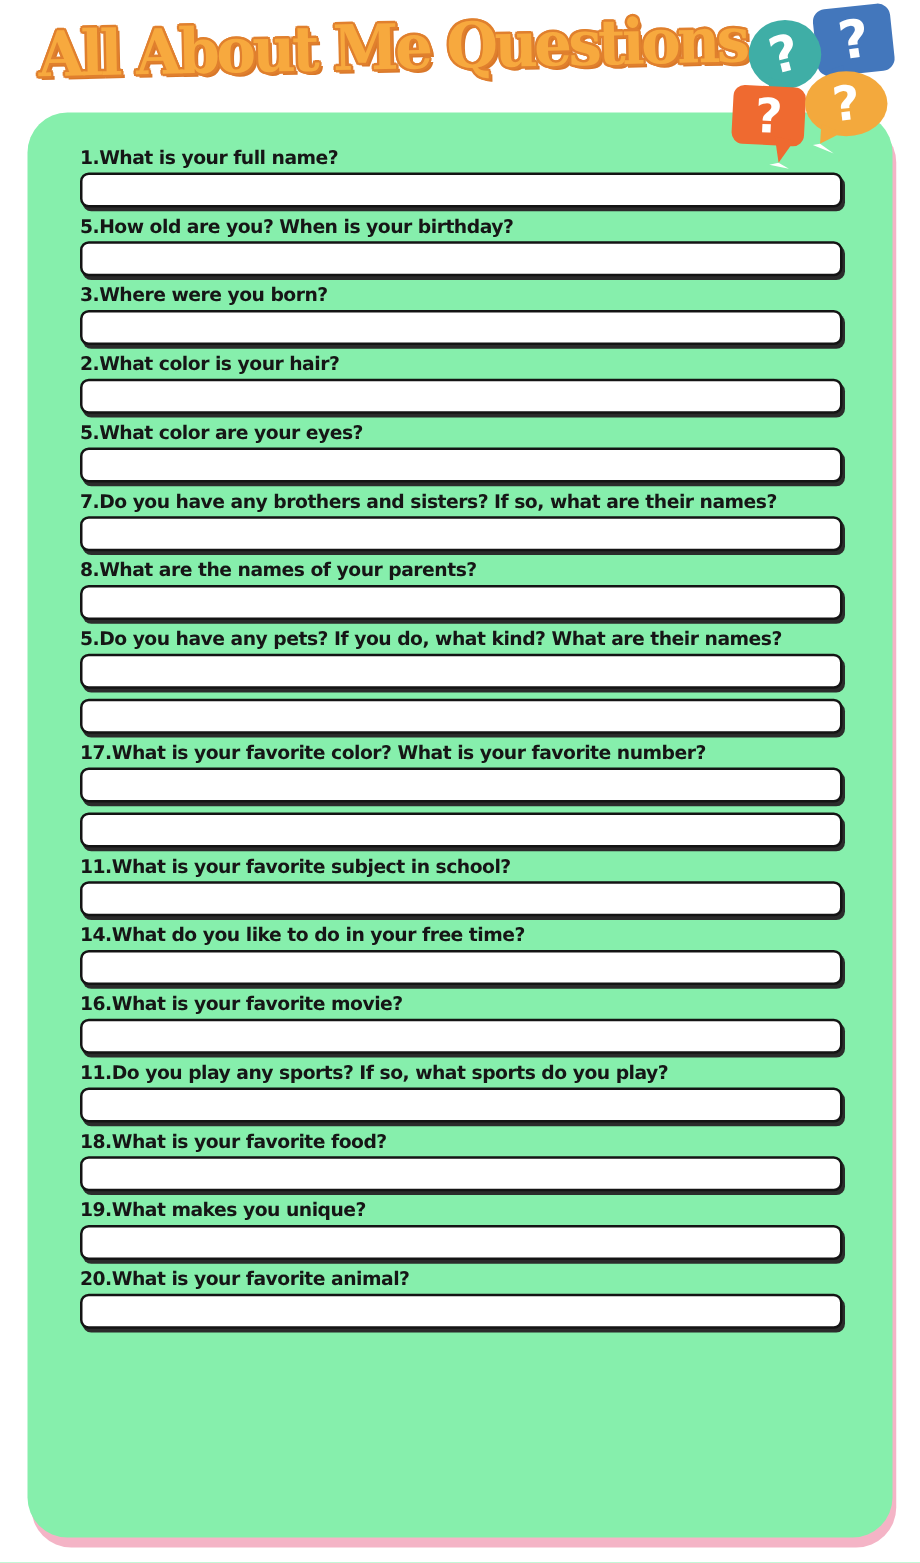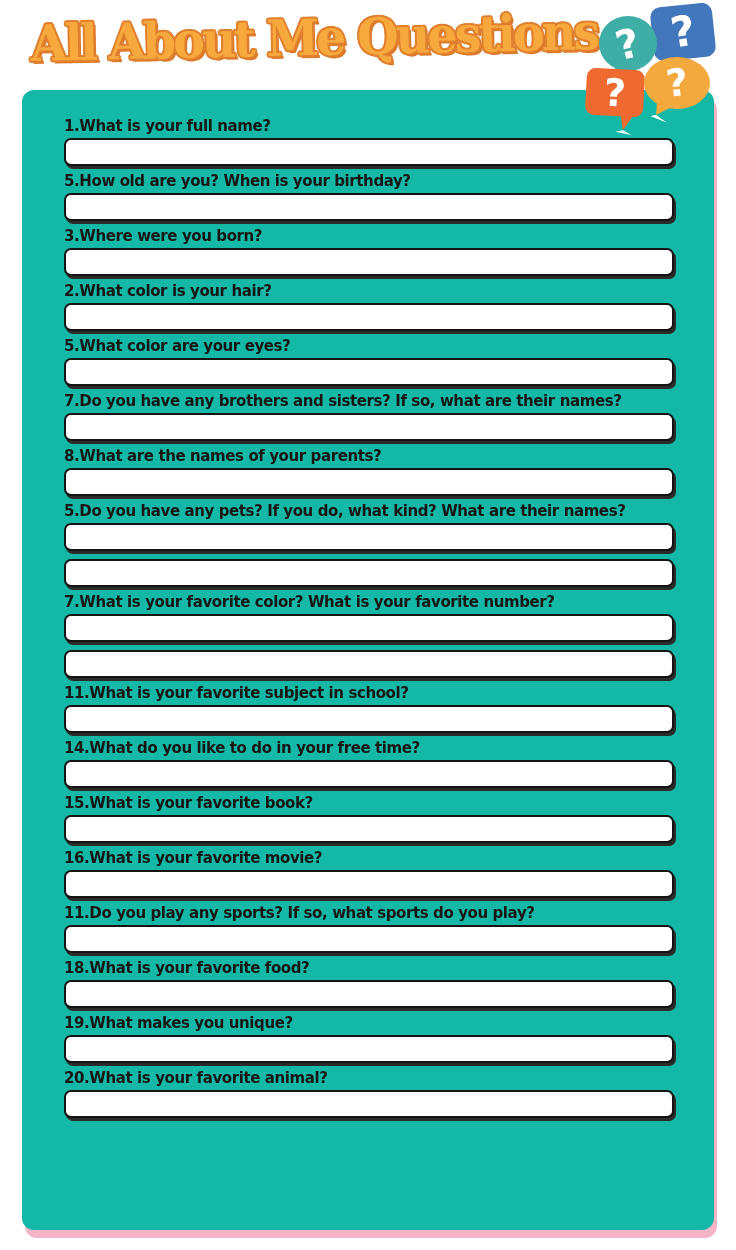--- a/index.html
+++ b/index.html
@@ -103,22 +103,22 @@
     border-right: 13px solid transparent;
     border-top: 15px solid #F3A93D;
     transform: rotate(22deg);
   }
 
   
   .panel {
     position: absolute;
     left: 22px; top: 90px;
     width: 692px; height: 1140px;
-    background: #14b8a6;
-    border-radius: 12px;
+    background: #86efac;
+    border-radius: 32px;
     box-shadow: 3px 8px 0 #F4B4C6;
     padding: 29px 40px 0 42px;
     z-index: 1;
   }
 
   .q-item { margin-bottom: 8px; }
   .q-label {
     font-size: 15px;
     line-height: 15px;
     font-weight: bold;
@@ -205,42 +205,38 @@
   <div class="q-item">
     <div class="q-label">5.Do you have any pets? If you do, what kind? What are their names?</div>
     <input class="q-box" type="text" value="" style="">
   </div>
 
   <div class="q-item">
     <input class="q-box" type="text" value="" style="">
   </div>
 
   <div class="q-item">
-    <div class="q-label">7.What is your favorite color? What is your favorite number?</div>
+    <div class="q-label">17.What is your favorite color? What is your favorite number?</div>
     <input class="q-box" type="text" value="" style="">
   </div>
 
   <div class="q-item">
     <input class="q-box" type="text" value="" style="">
   </div>
 
   <div class="q-item">
     <div class="q-label">11.What is your favorite subject in school?</div>
     <input class="q-box" type="text" value="" style="">
   </div>
 
   <div class="q-item">
     <div class="q-label">14.What do you like to do in your free time?</div>
     <input class="q-box" type="text" value="" style="">
   </div>
 
-  <div class="q-item">
-    <div class="q-label">15.What is your favorite book?</div>
-    <input class="q-box" type="text" value="" style="">
-  </div>
 
   <div class="q-item">
     <div class="q-label">16.What is your favorite movie?</div>
     <input class="q-box" type="text" value="" style="">
   </div>
 
   <div class="q-item">
     <div class="q-label">11.Do you play any sports? If so, what sports do you play?</div>
     <input class="q-box" type="text" value="" style="">
   </div>

